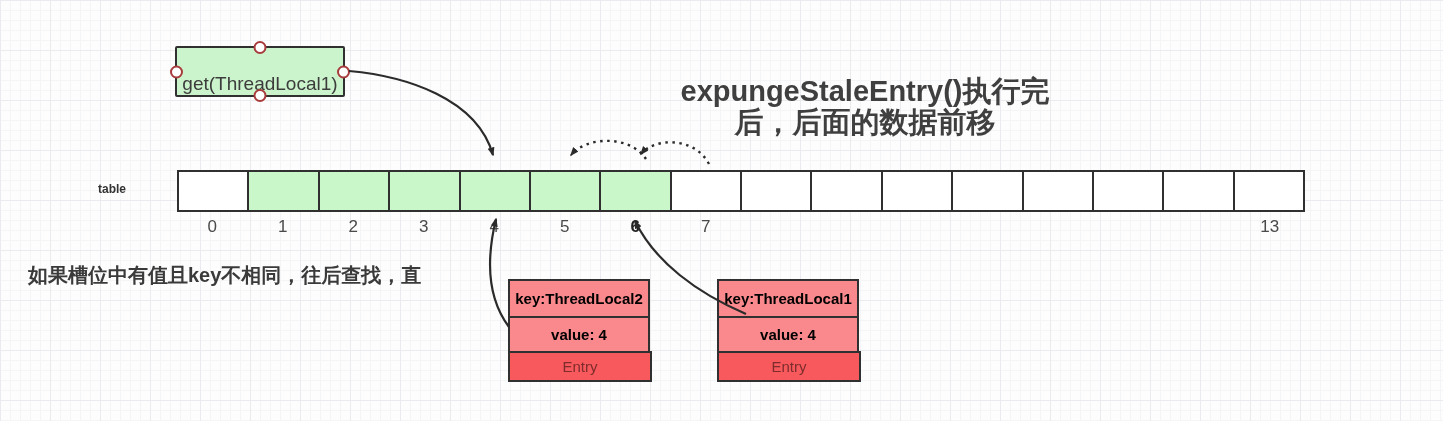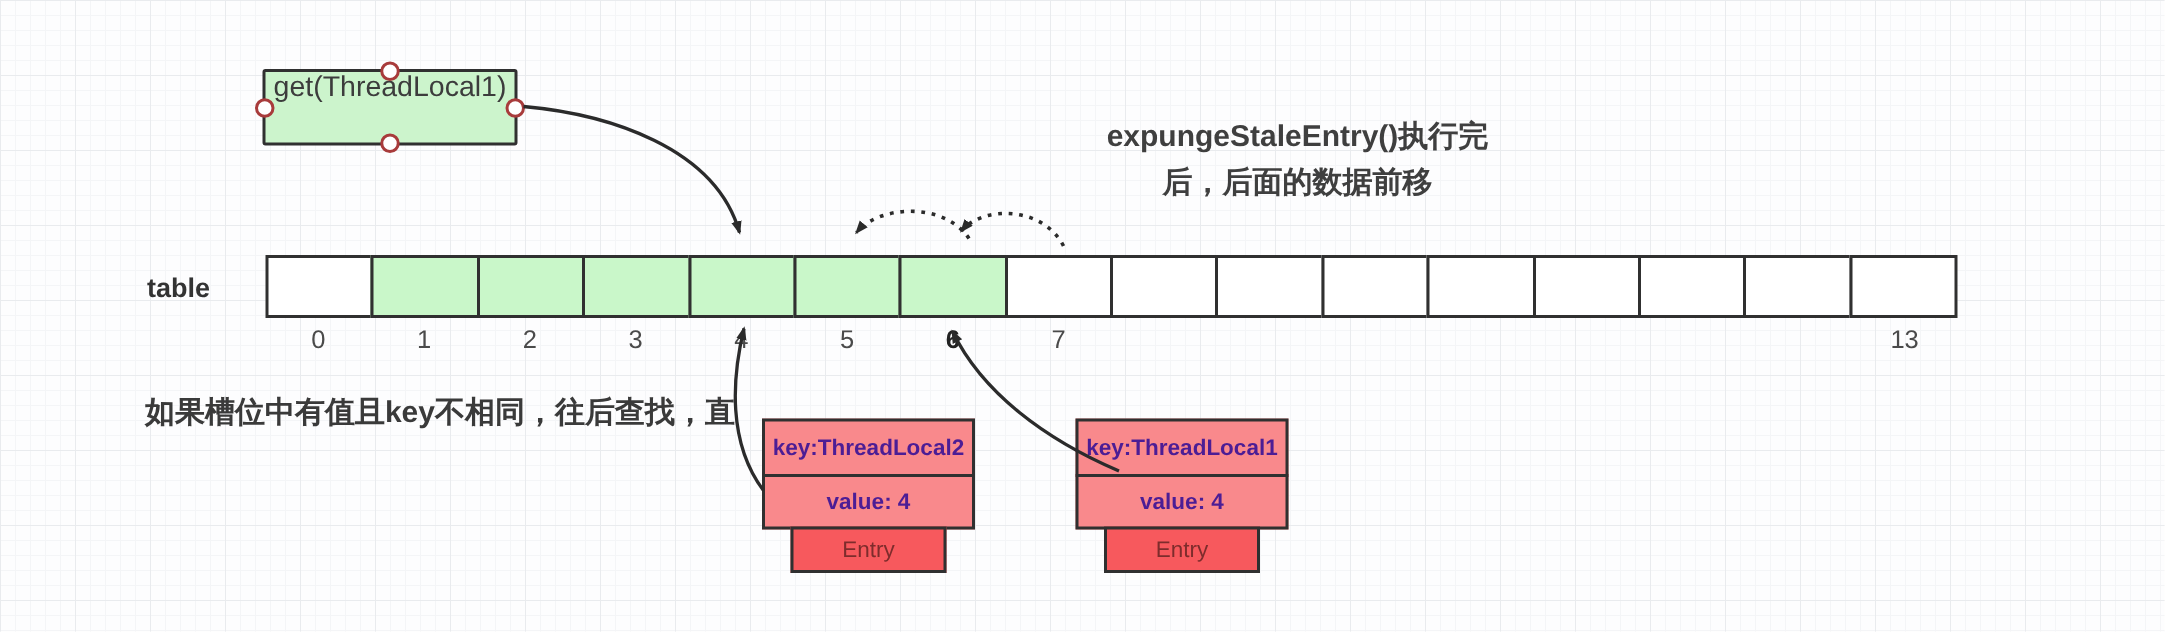--- a/index.html
+++ b/index.html
@@ -20,43 +20,43 @@
     background-size:50px 50px,50px 50px,10px 10px,10px 10px;
   }
 
   
   .get-box{
     position:absolute;left:175px;top:46px;width:170px;height:51px;
     background:var(--box-fill,#ccf4cc);
     border:2px solid var(--stroke,#303030);
     border-radius:2px;
     box-sizing:border-box;
-    display:flex;align-items:flex-start;justify-content:center;
+    display:flex;align-items:flex-end;justify-content:center;
     font-size:19px;color:#3c3c3c;
   }
   .handle{
     position:absolute;width:9px;height:9px;border-radius:50%;
     background:#ffffff;border:2px solid #a83b3b;box-sizing:content-box;
   }
   .handle.top{left:50%;top:-7px;transform:translateX(-50%);}
   .handle.bottom{left:50%;bottom:-7px;transform:translateX(-50%);}
   .handle.left{left:-7px;top:50%;transform:translateY(-50%);}
   .handle.right{right:-7px;top:50%;transform:translateY(-50%);}
 
   
   .title{
     position:absolute;left:665px;top:76px;width:400px;
-    text-align:center;font-size:20px;font-weight:bold;color:#3f3f3f;
+    text-align:center;font-size:29px;font-weight:bold;color:#3f3f3f;
     line-height:31px;
   }
 
   
   .table-label{
     position:absolute;left:98px;top:182px;width:70px;
-    font-size:18px;font-weight:bold;color:#333;
+    font-size:12px;font-weight:bold;color:#333;
   }
   .cells{
     position:absolute;left:177px;top:170px;width:1128px;height:42px;
     display:flex;
   }
   .cell{
     flex:1;background:#ffffff;
     border:2px solid var(--stroke,#303030);
     margin-left:-2px;box-sizing:border-box;
   }
@@ -67,38 +67,38 @@
     display:flex;
   }
   .idx{
     flex:1;text-align:center;font-size:17px;color:#4a4a4a;
   }
   .idx.bold{font-weight:bold;color:#222;}
 
   
   .note{
     position:absolute;left:28px;top:262px;width:462px;
-    text-align:right;font-size:20px;font-weight:bold;color:#3a3a3a;
+    text-align:left;font-size:20px;font-weight:bold;color:#3a3a3a;
     line-height:27px;
   }
 
   
   .entry-card{position:absolute;width:142px;}
   .entry-card.a{left:508px;top:279px;}
   .entry-card.b{left:717px;top:279px;}
   .entry-key,.entry-value{
     background:var(--entry-pink,#f9898c);
     border:2px solid var(--stroke,#303030);
     box-sizing:border-box;
-    text-align:center;font-weight:bold;font-size:15px;color:#4c1d95;
+    text-align:center;font-weight:bold;font-size:15px;color:#000000;
     height:39px;line-height:35px;
   }
   .entry-value{height:37px;line-height:33px;margin-top:-2px;}
   .entry-tag{
-    width:104px;margin:-2px auto 0 auto;
+    width:144px;margin:-2px auto 0 auto;
     background:var(--entry-red,#f7595d);
     border:2px solid var(--stroke,#303030);
     box-sizing:border-box;
     height:31px;line-height:27px;
     text-align:center;font-size:15px;color:#7e2c2c;
   }
 
   
   .arrows{position:absolute;left:0;top:0;width:1443px;height:421px;pointer-events:none;}
   .arrows path{pointer-events:stroke;}

